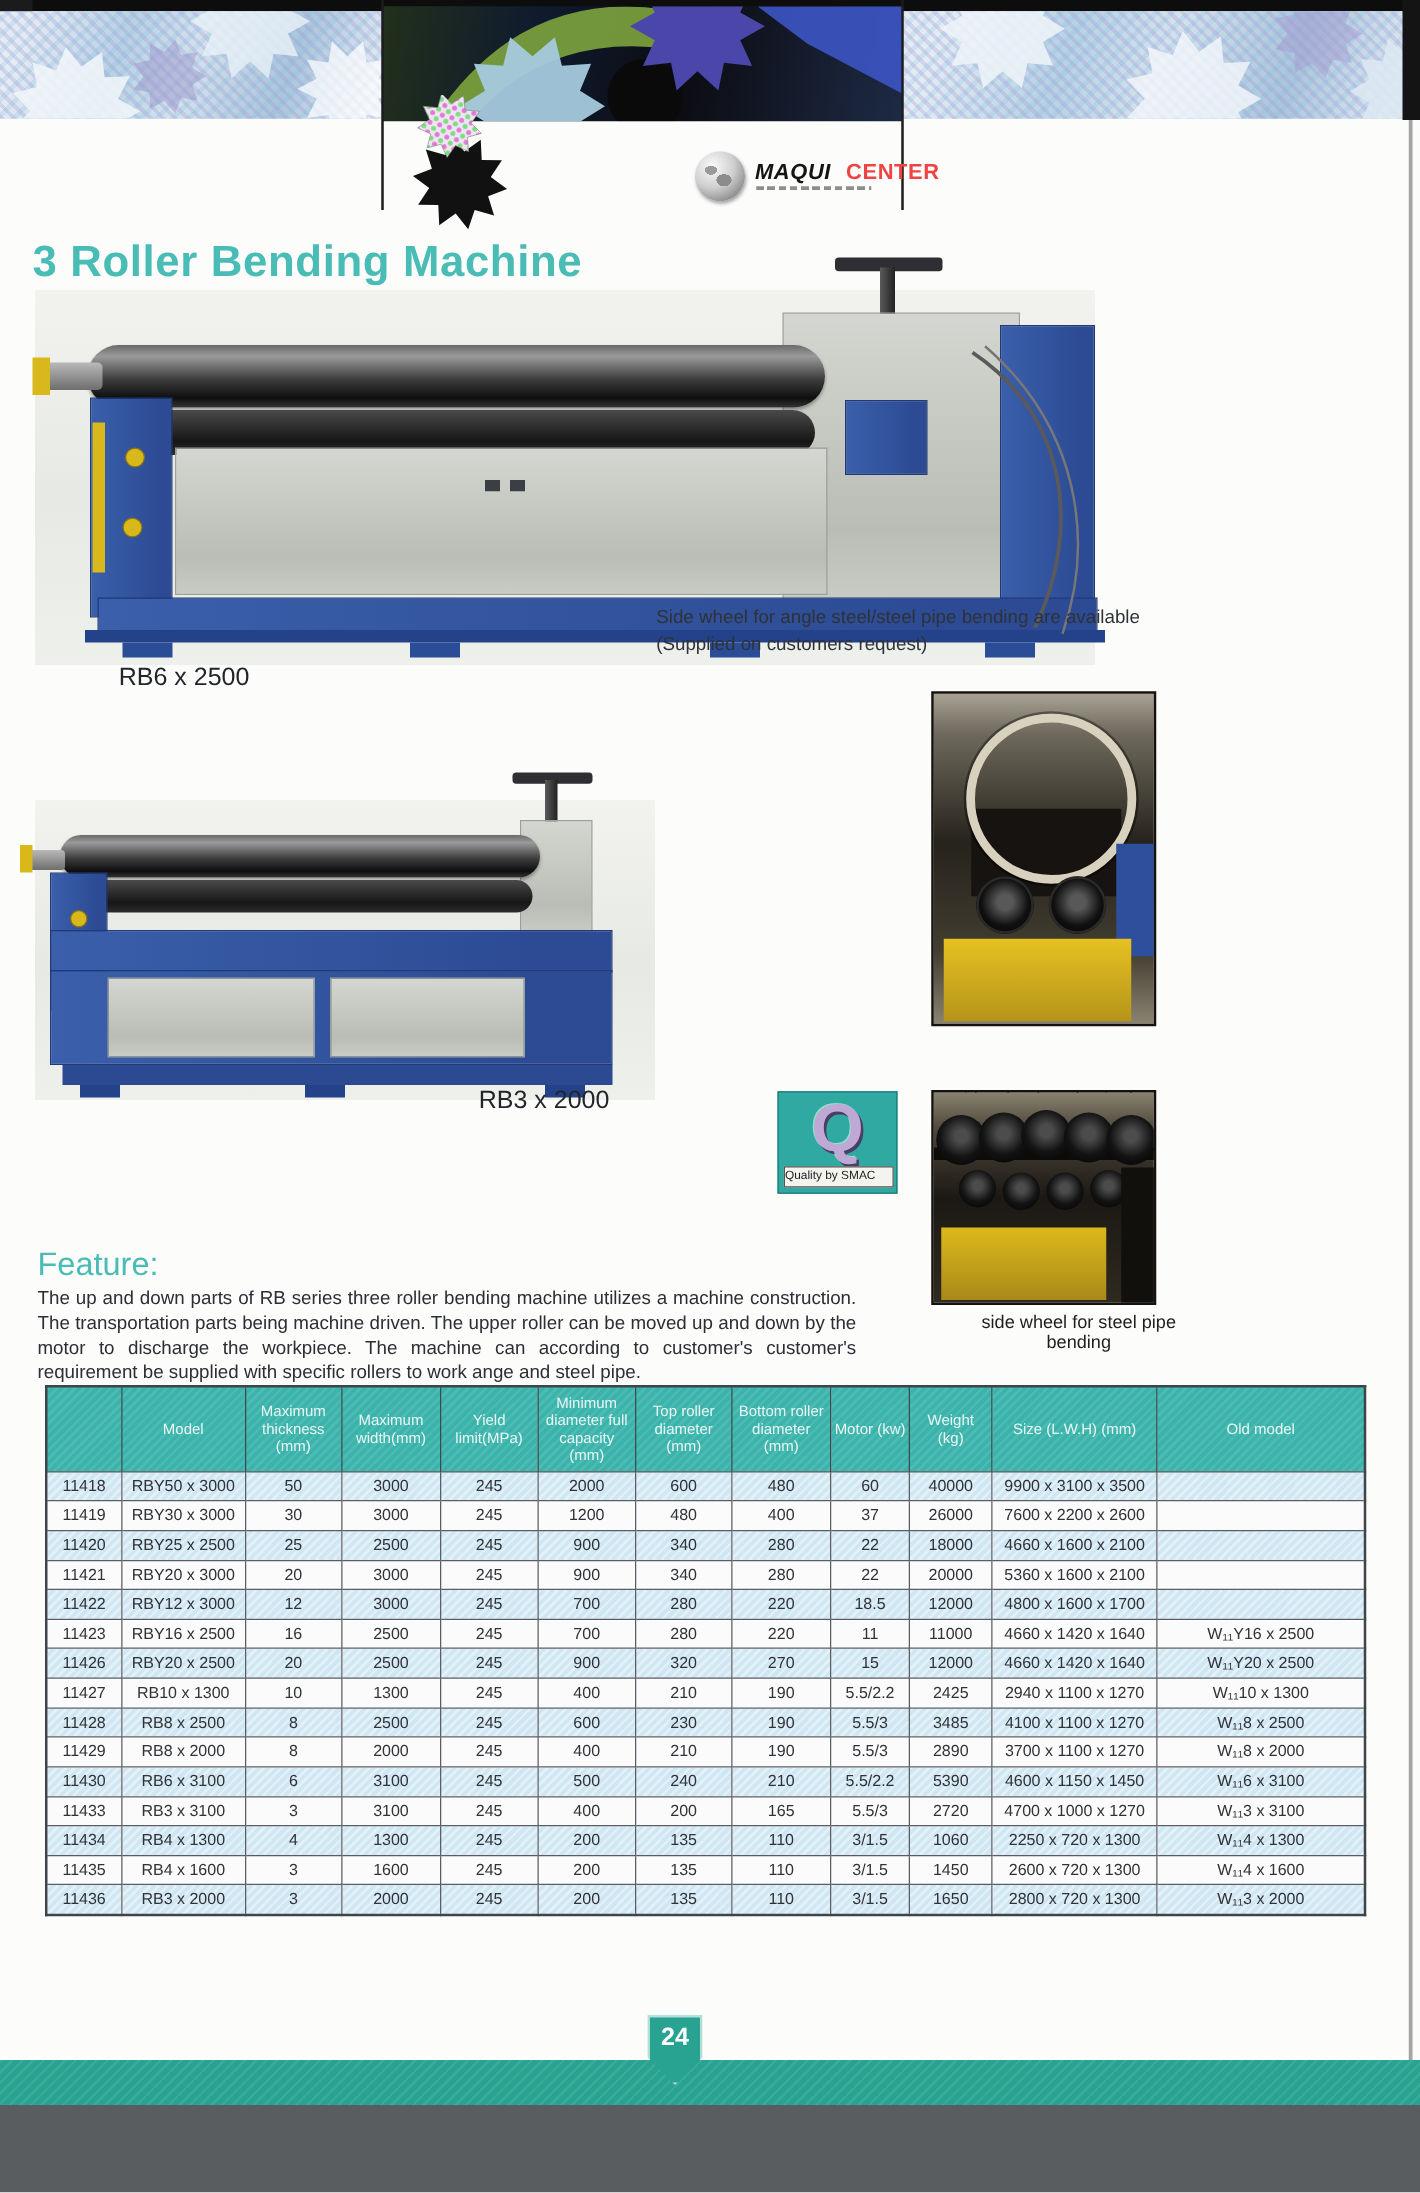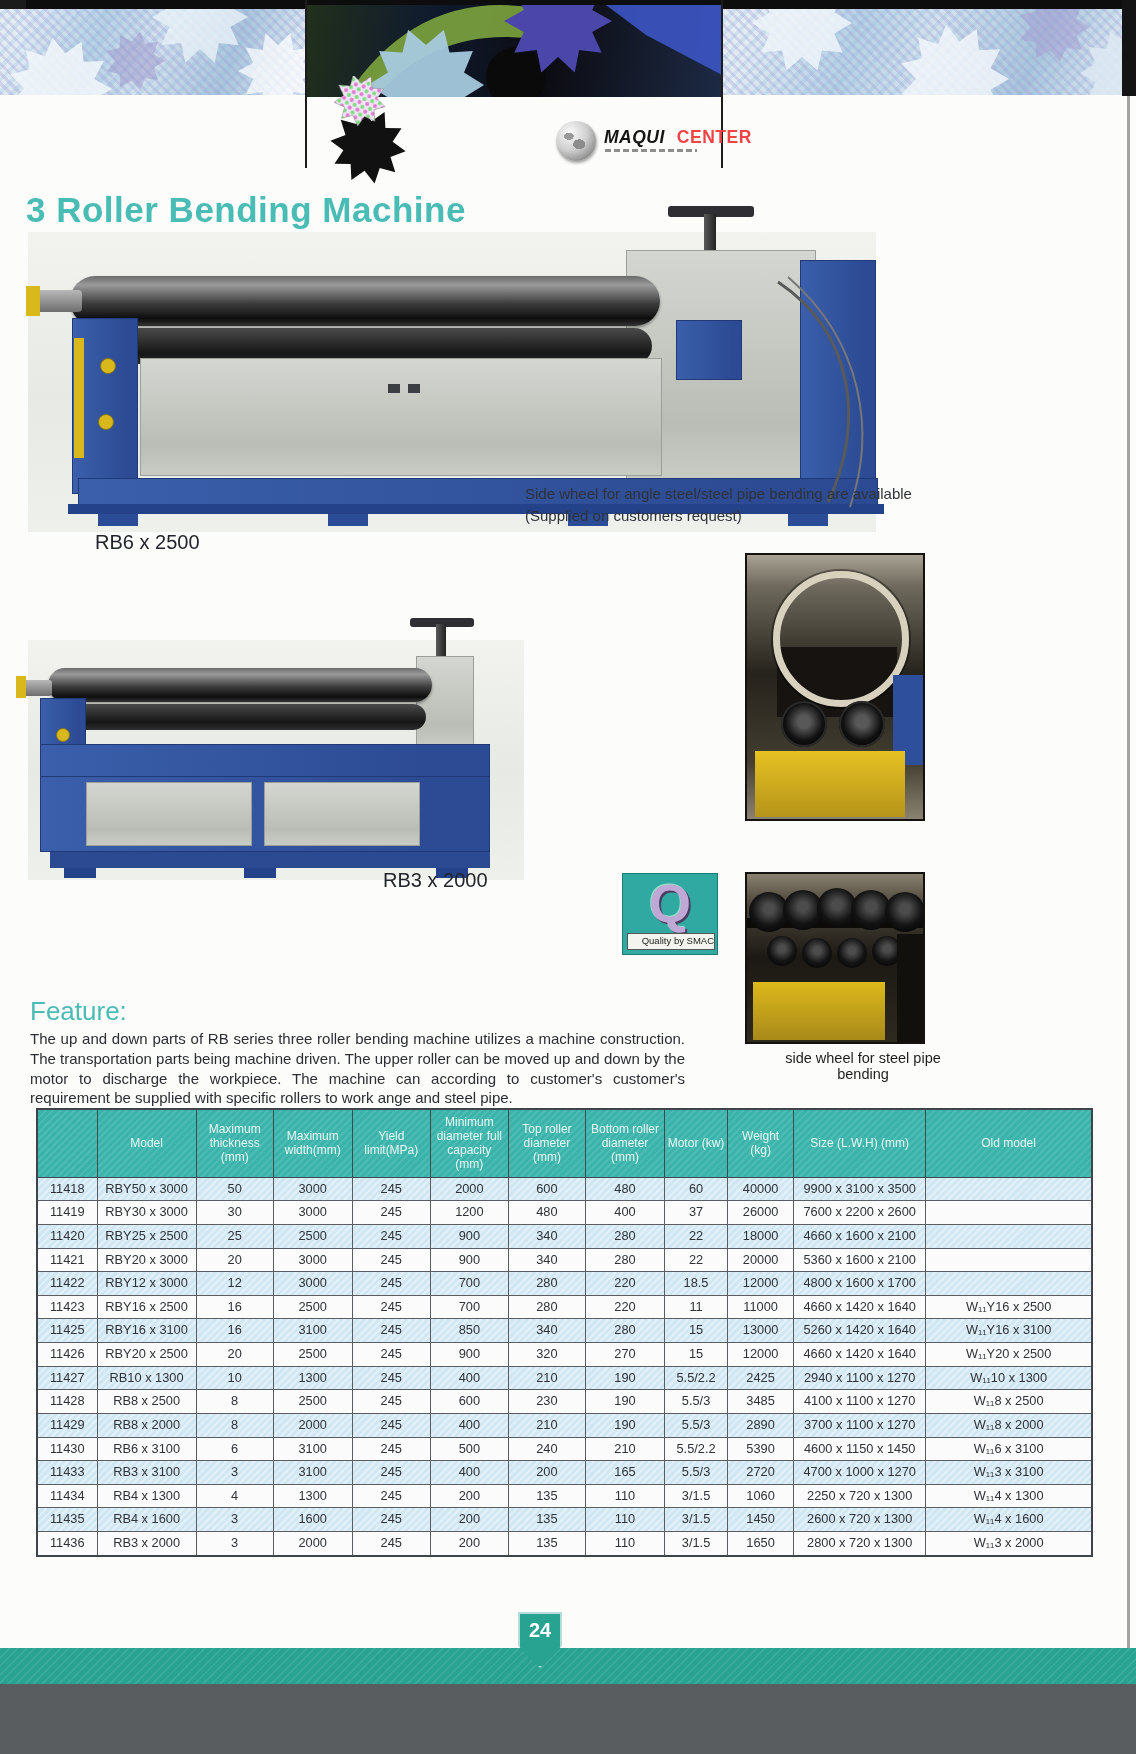--- a/index.html
+++ b/index.html
@@ -89,21 +89,21 @@
   .wheel{width:46px;height:46px;border-radius:50%;
     background:radial-gradient(circle at 50% 45%, #585858 0 18%, #101010 55%, #000 100%);
     box-shadow:inset 0 0 0 2px #2a2a2a;}
   .disc{border-radius:50%;background:radial-gradient(circle at 50% 42%, #4c4c4c 0 16%, #131313 55%, #000 100%);}
 
   
   .q-badge{left:622px;top:873px;width:96px;height:82px;background:#2fa9a1;border:1px solid #1d7a74;box-sizing:border-box;}
   .q-letter{left:0;top:-2px;width:94px;text-align:center;font-size:54px;font-weight:bold;
     color:#bfa8d6;text-shadow:2px 2px 0 #4a3f63,-1px -1px 0 #93e0c8;}
   .q-strip{left:4px;bottom:4px;width:86px;height:15px;background:#f4f4ef;border:1px solid #555;
-    font-size:9.5px;color:#1c1c1c;text-align:right;line-height:14px;}
+    font-size:9.5px;color:#1c1c1c;text-align:left;line-height:14px;}
 
   
   .feature-heading{left:30px;top:996px;font-size:26px;color:var(--teal_heading,#49bcb5);}
   .feature-body{left:30px;top:1029px;width:655px;font-size:15px;line-height:1.32;text-align:justify;color:#2b2e33;}
 
   
   .spec-table{
     position:absolute;left:36px;top:1108px;width:1057px;
     border-collapse:collapse;table-layout:fixed;
     border:2px solid #3f444a;
@@ -400,34 +400,20 @@
         <td>245</td>
         <td>700</td>
         <td>280</td>
         <td>220</td>
         <td>11</td>
         <td>11000</td>
         <td>4660 x 1420 x 1640</td>
         <td>W₁₁Y16 x 2500</td>
       </tr>
       <tr>
-        <td>11425</td>
-        <td>RBY16 x 3100</td>
-        <td>16</td>
-        <td>3100</td>
-        <td>245</td>
-        <td>850</td>
-        <td>340</td>
-        <td>280</td>
-        <td>15</td>
-        <td>13000</td>
-        <td>5260 x 1420 x 1640</td>
-        <td>W₁₁Y16 x 3100</td>
-      </tr>
-      <tr>
         <td>11426</td>
         <td>RBY20 x 2500</td>
         <td>20</td>
         <td>2500</td>
         <td>245</td>
         <td>900</td>
         <td>320</td>
         <td>270</td>
         <td>15</td>
         <td>12000</td>

